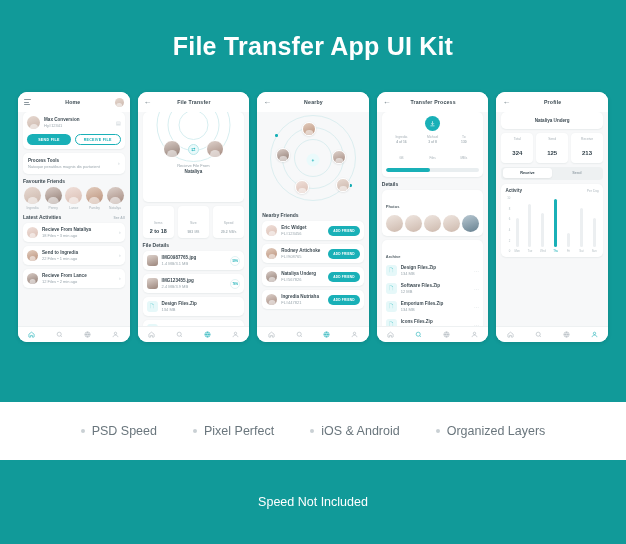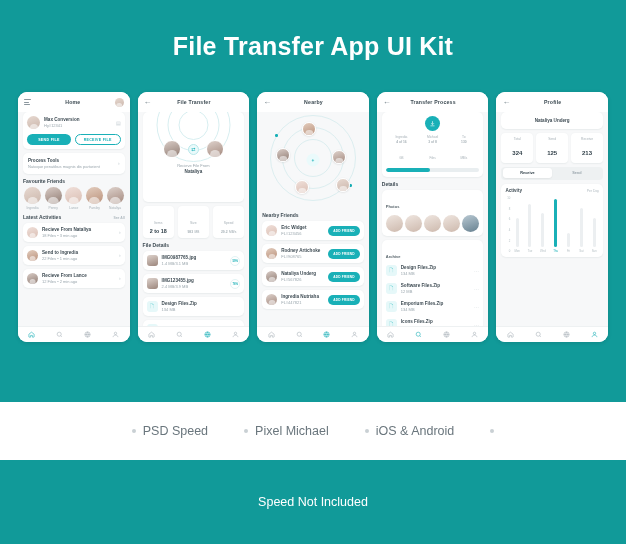--- a/index.html
+++ b/index.html
@@ -777,26 +777,27 @@
 
 </div>
 
 <div class="features">
   <div class="feature">
     <span class="bullet"></span>
     <span class="txt">PSD Speed</span>
   </div>
   <div class="feature">
     <span class="bullet"></span>
-    <span class="txt">Pixel Michael</span>
+    <span class="txt">Pixel Perfect</span>
   </div>
   <div class="feature">
     <span class="bullet"></span>
     <span class="txt">iOS &amp; Android</span>
   </div>
   <div class="feature">
     <span class="bullet"></span>
+    <span class="txt">Organized Layers</span>
   </div>
 </div>
 
 <div class="footer">
   <span>Speed Not Included</span>
 </div>
 
 </body></html>

